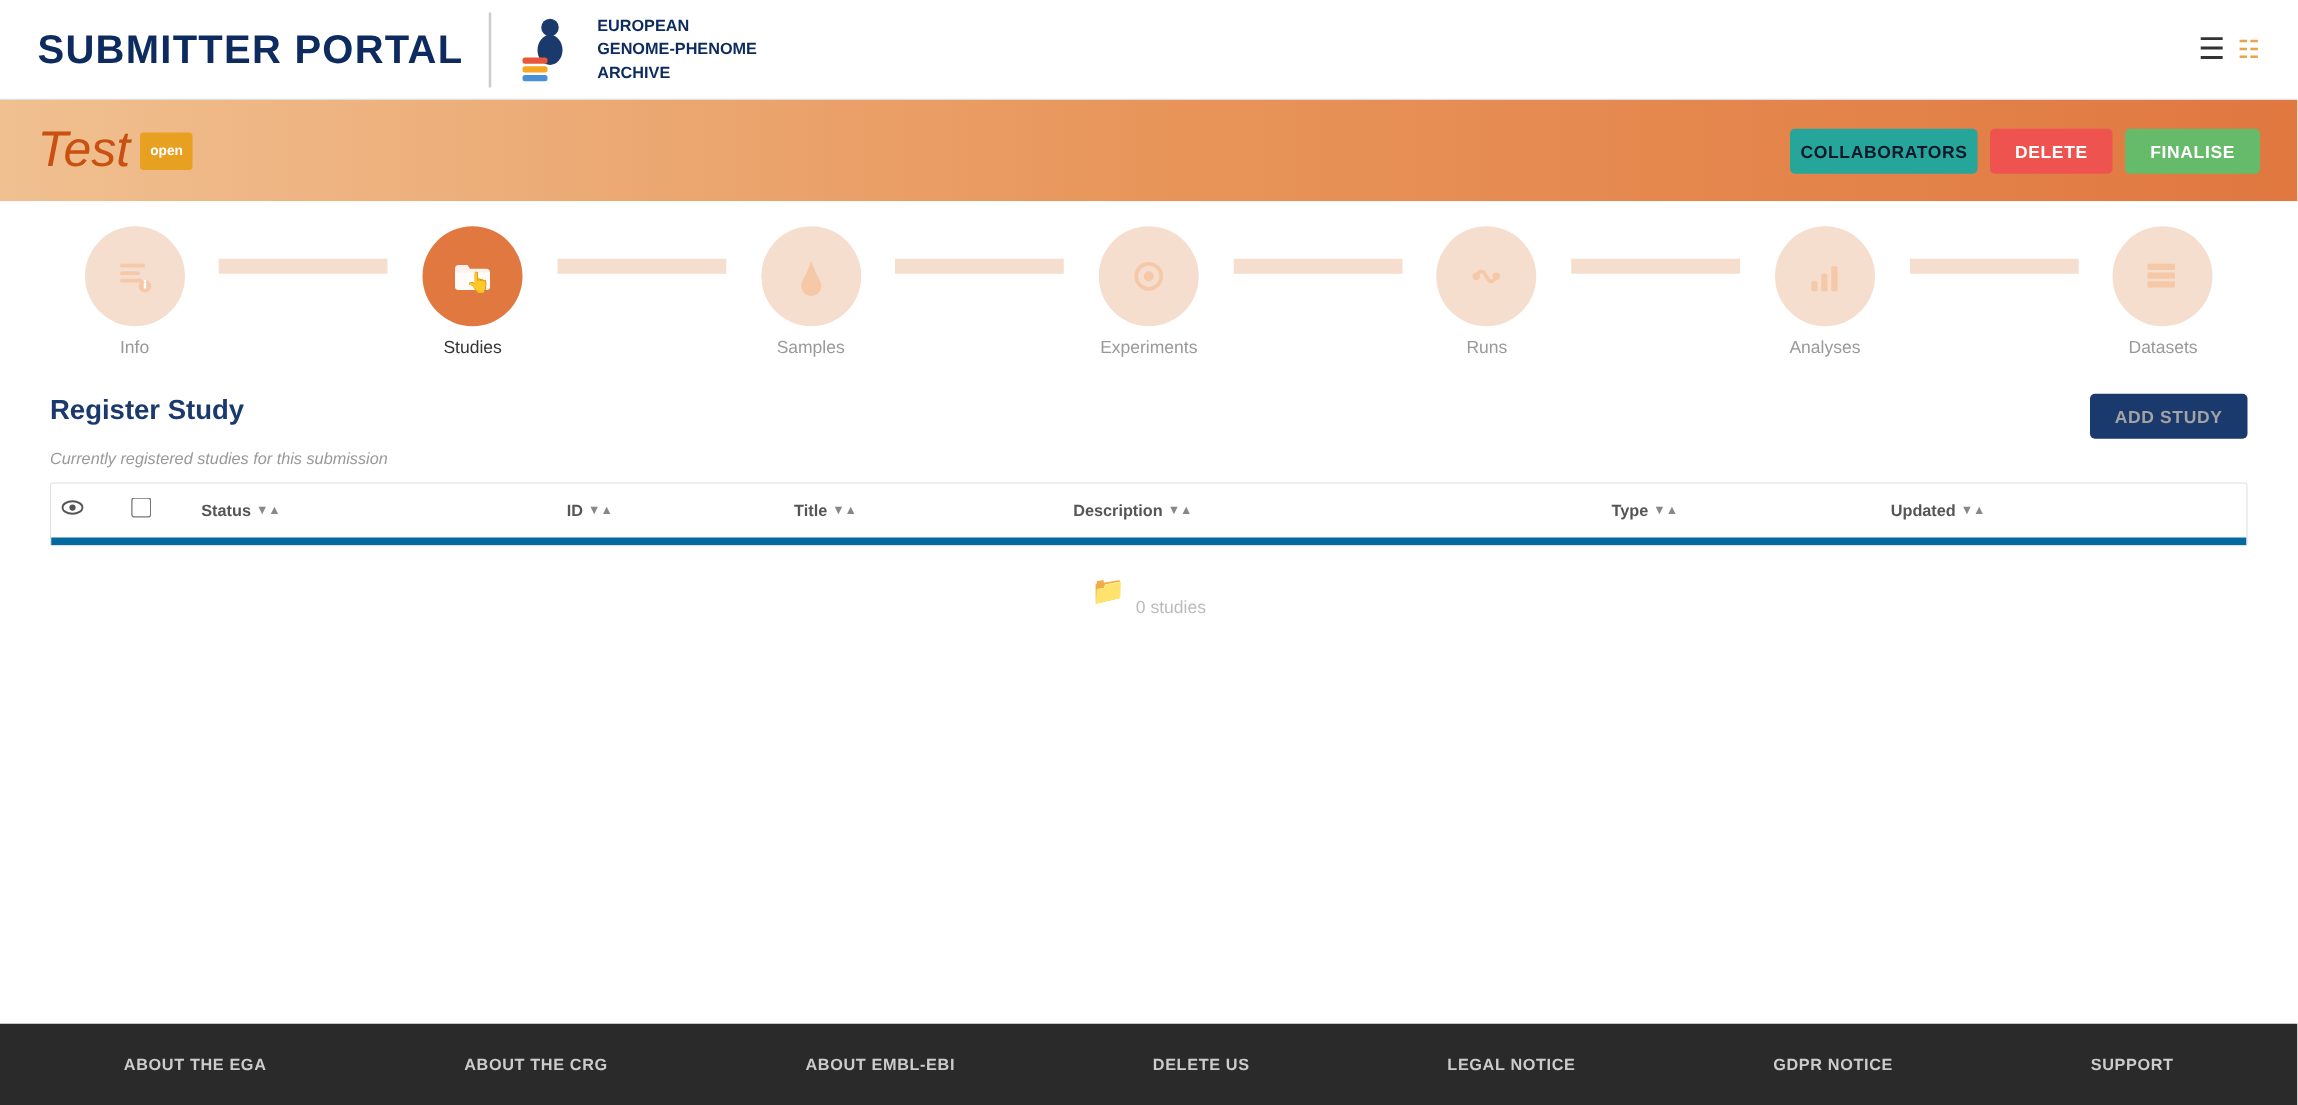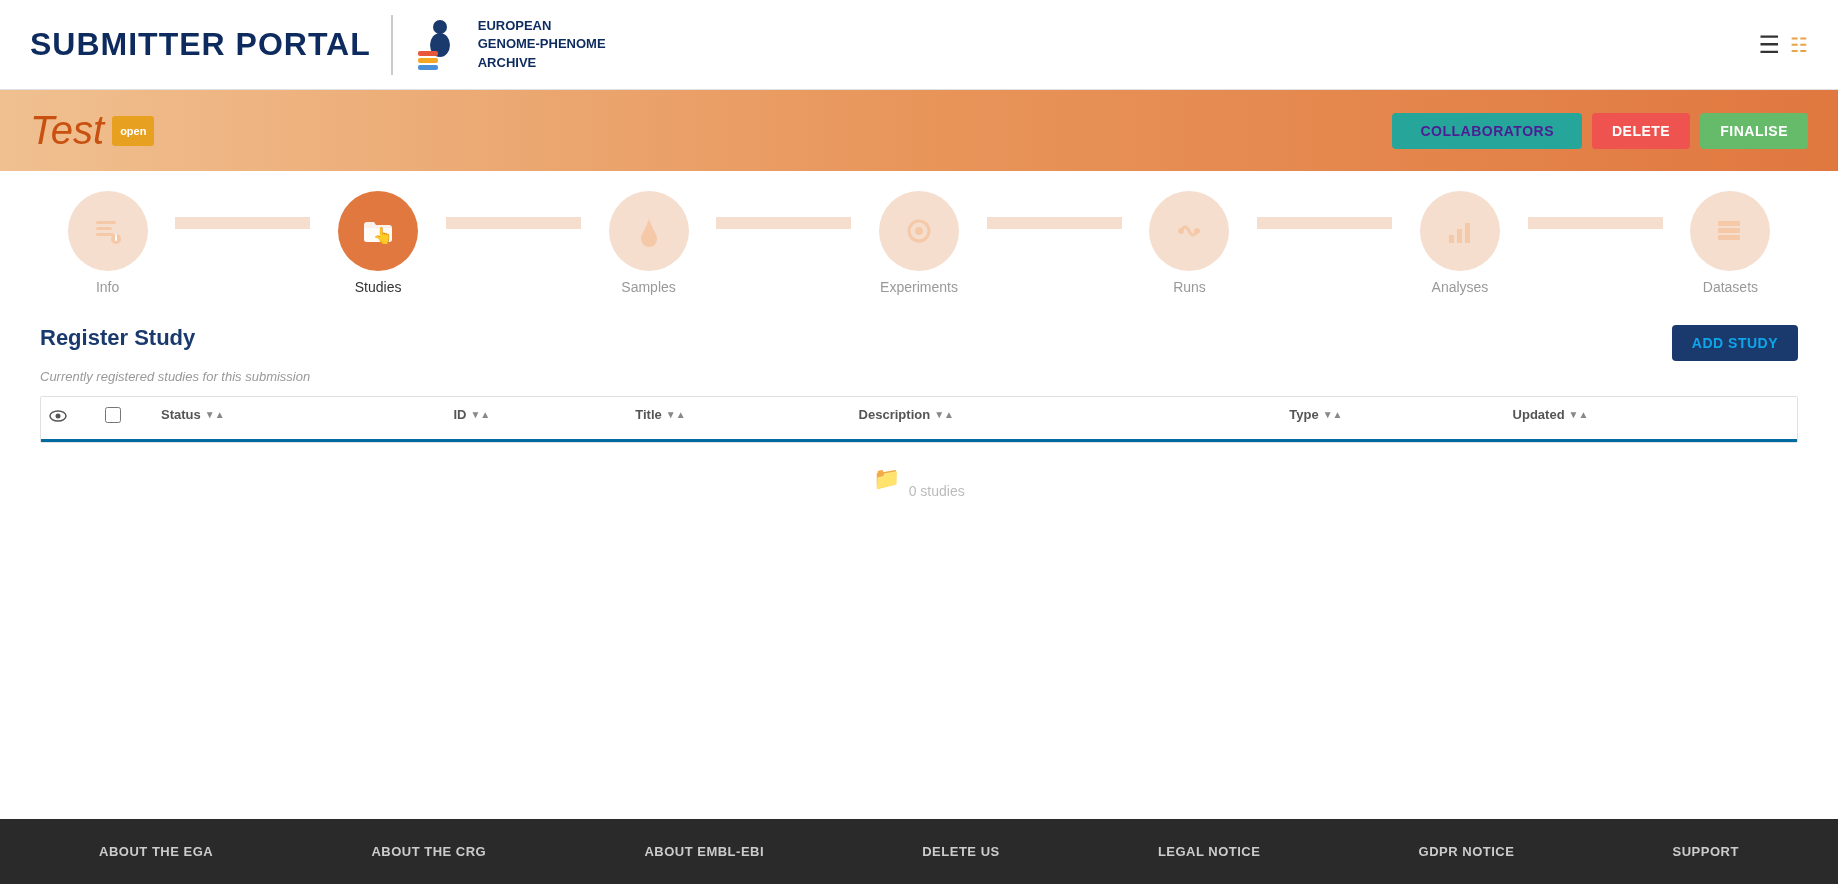--- a/index.html
+++ b/index.html
@@ -5,21 +5,21 @@
     * { box-sizing: border-box; margin: 0; padding: 0; }
     body { font-family: Arial, sans-serif; background: #fff; min-height: 884px; display: flex; flex-direction: column; }
 
     
     .header {
       display: flex;
       align-items: center;
       padding: 12px 30px;
       background: #fff;
       border-bottom: 1px solid #e0e0e0;
-      height: 90px;
+      height: 80px;
     }
     .header-title {
       font-size: 32px;
       font-weight: 900;
       color: #0d2b5e;
       letter-spacing: 1px;
       margin-right: 20px;
     }
     .header-divider {
       width: 2px;
@@ -86,23 +86,23 @@
       display: inline-block;
       text-align: center;
     }
     .banner-buttons {
       margin-left: auto;
       display: flex;
       gap: 10px;
     }
     .btn-collaborators {
       background: #26a69a;
-      color: #4c1d95;
+      color: #0f172a;
       border: none;
-      padding: 10px 28px;
+      padding: 10px 8px;
       font-size: 14px;
       font-weight: 700;
       border-radius: 4px;
       cursor: pointer;
       letter-spacing: 0.5px;
     }
     .btn-delete {
       background: #ef5350;
       color: #fff;
       border: none;
@@ -185,21 +185,21 @@
       margin-bottom: 8px;
     }
     .section-title {
       font-size: 22px;
       font-weight: 700;
       color: #1a3a6e;
     }
     .btn-add-study {
       margin-left: auto;
       background: #1a3a6e;
-      color: #0ea5e9;
+      color: #a3a3a3;
       border: none;
       padding: 10px 20px;
       font-size: 14px;
       font-weight: 700;
       border-radius: 4px;
       cursor: pointer;
       letter-spacing: 0.5px;
     }
     .section-subtitle {
       font-size: 13px;
@@ -208,23 +208,23 @@
       margin-bottom: 12px;
     }
 
     
     .table-container {
       border: 1px solid #e0e0e0;
       border-radius: 2px;
     }
     .table-header {
       display: flex;
-      align-items: flex-start;
+      align-items: center;
       background: #fff;
-      border-bottom: 3px solid #0369a1;
+      border-bottom: 6px solid #0369a1;
       padding: 10px 8px;
       gap: 16px;
     }
     .th-eye { width: 40px; }
     .th-check { width: 40px; }
     .th-status { flex: 2; }
     .th-id { flex: 1.2; }
     .th-title { flex: 1.5; }
     .th-desc { flex: 3; }
     .th-type { flex: 1.5; }

